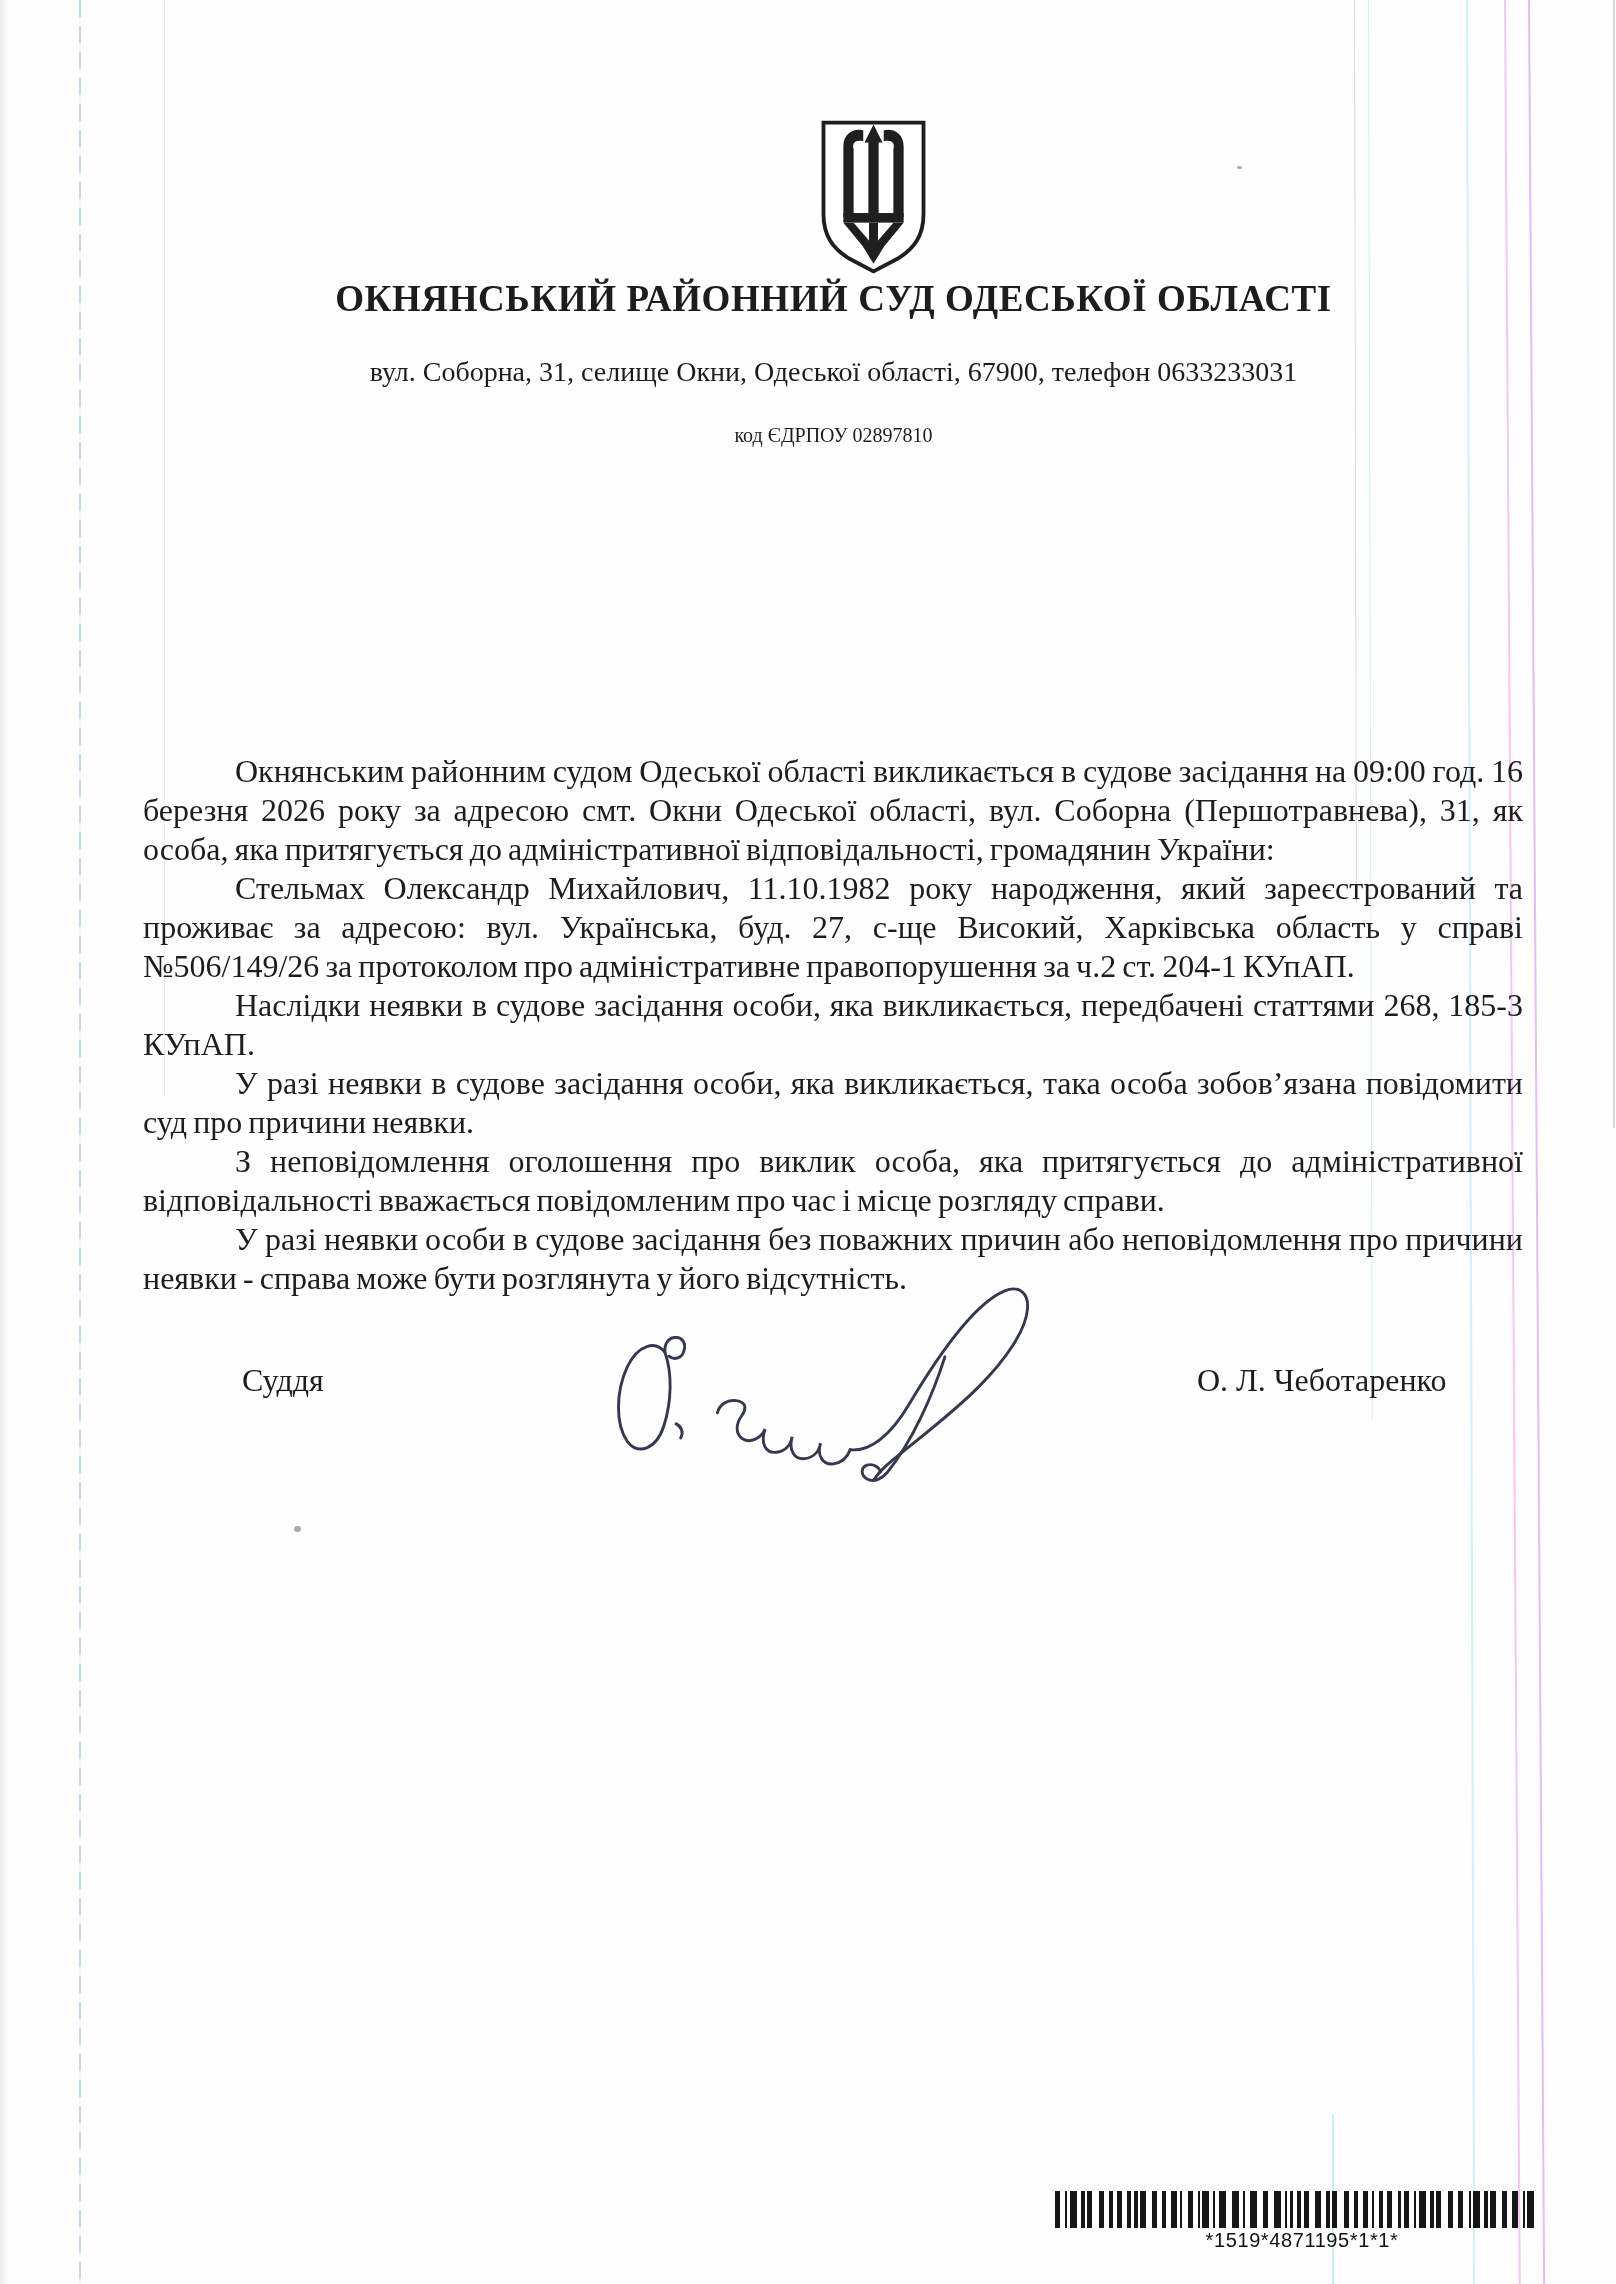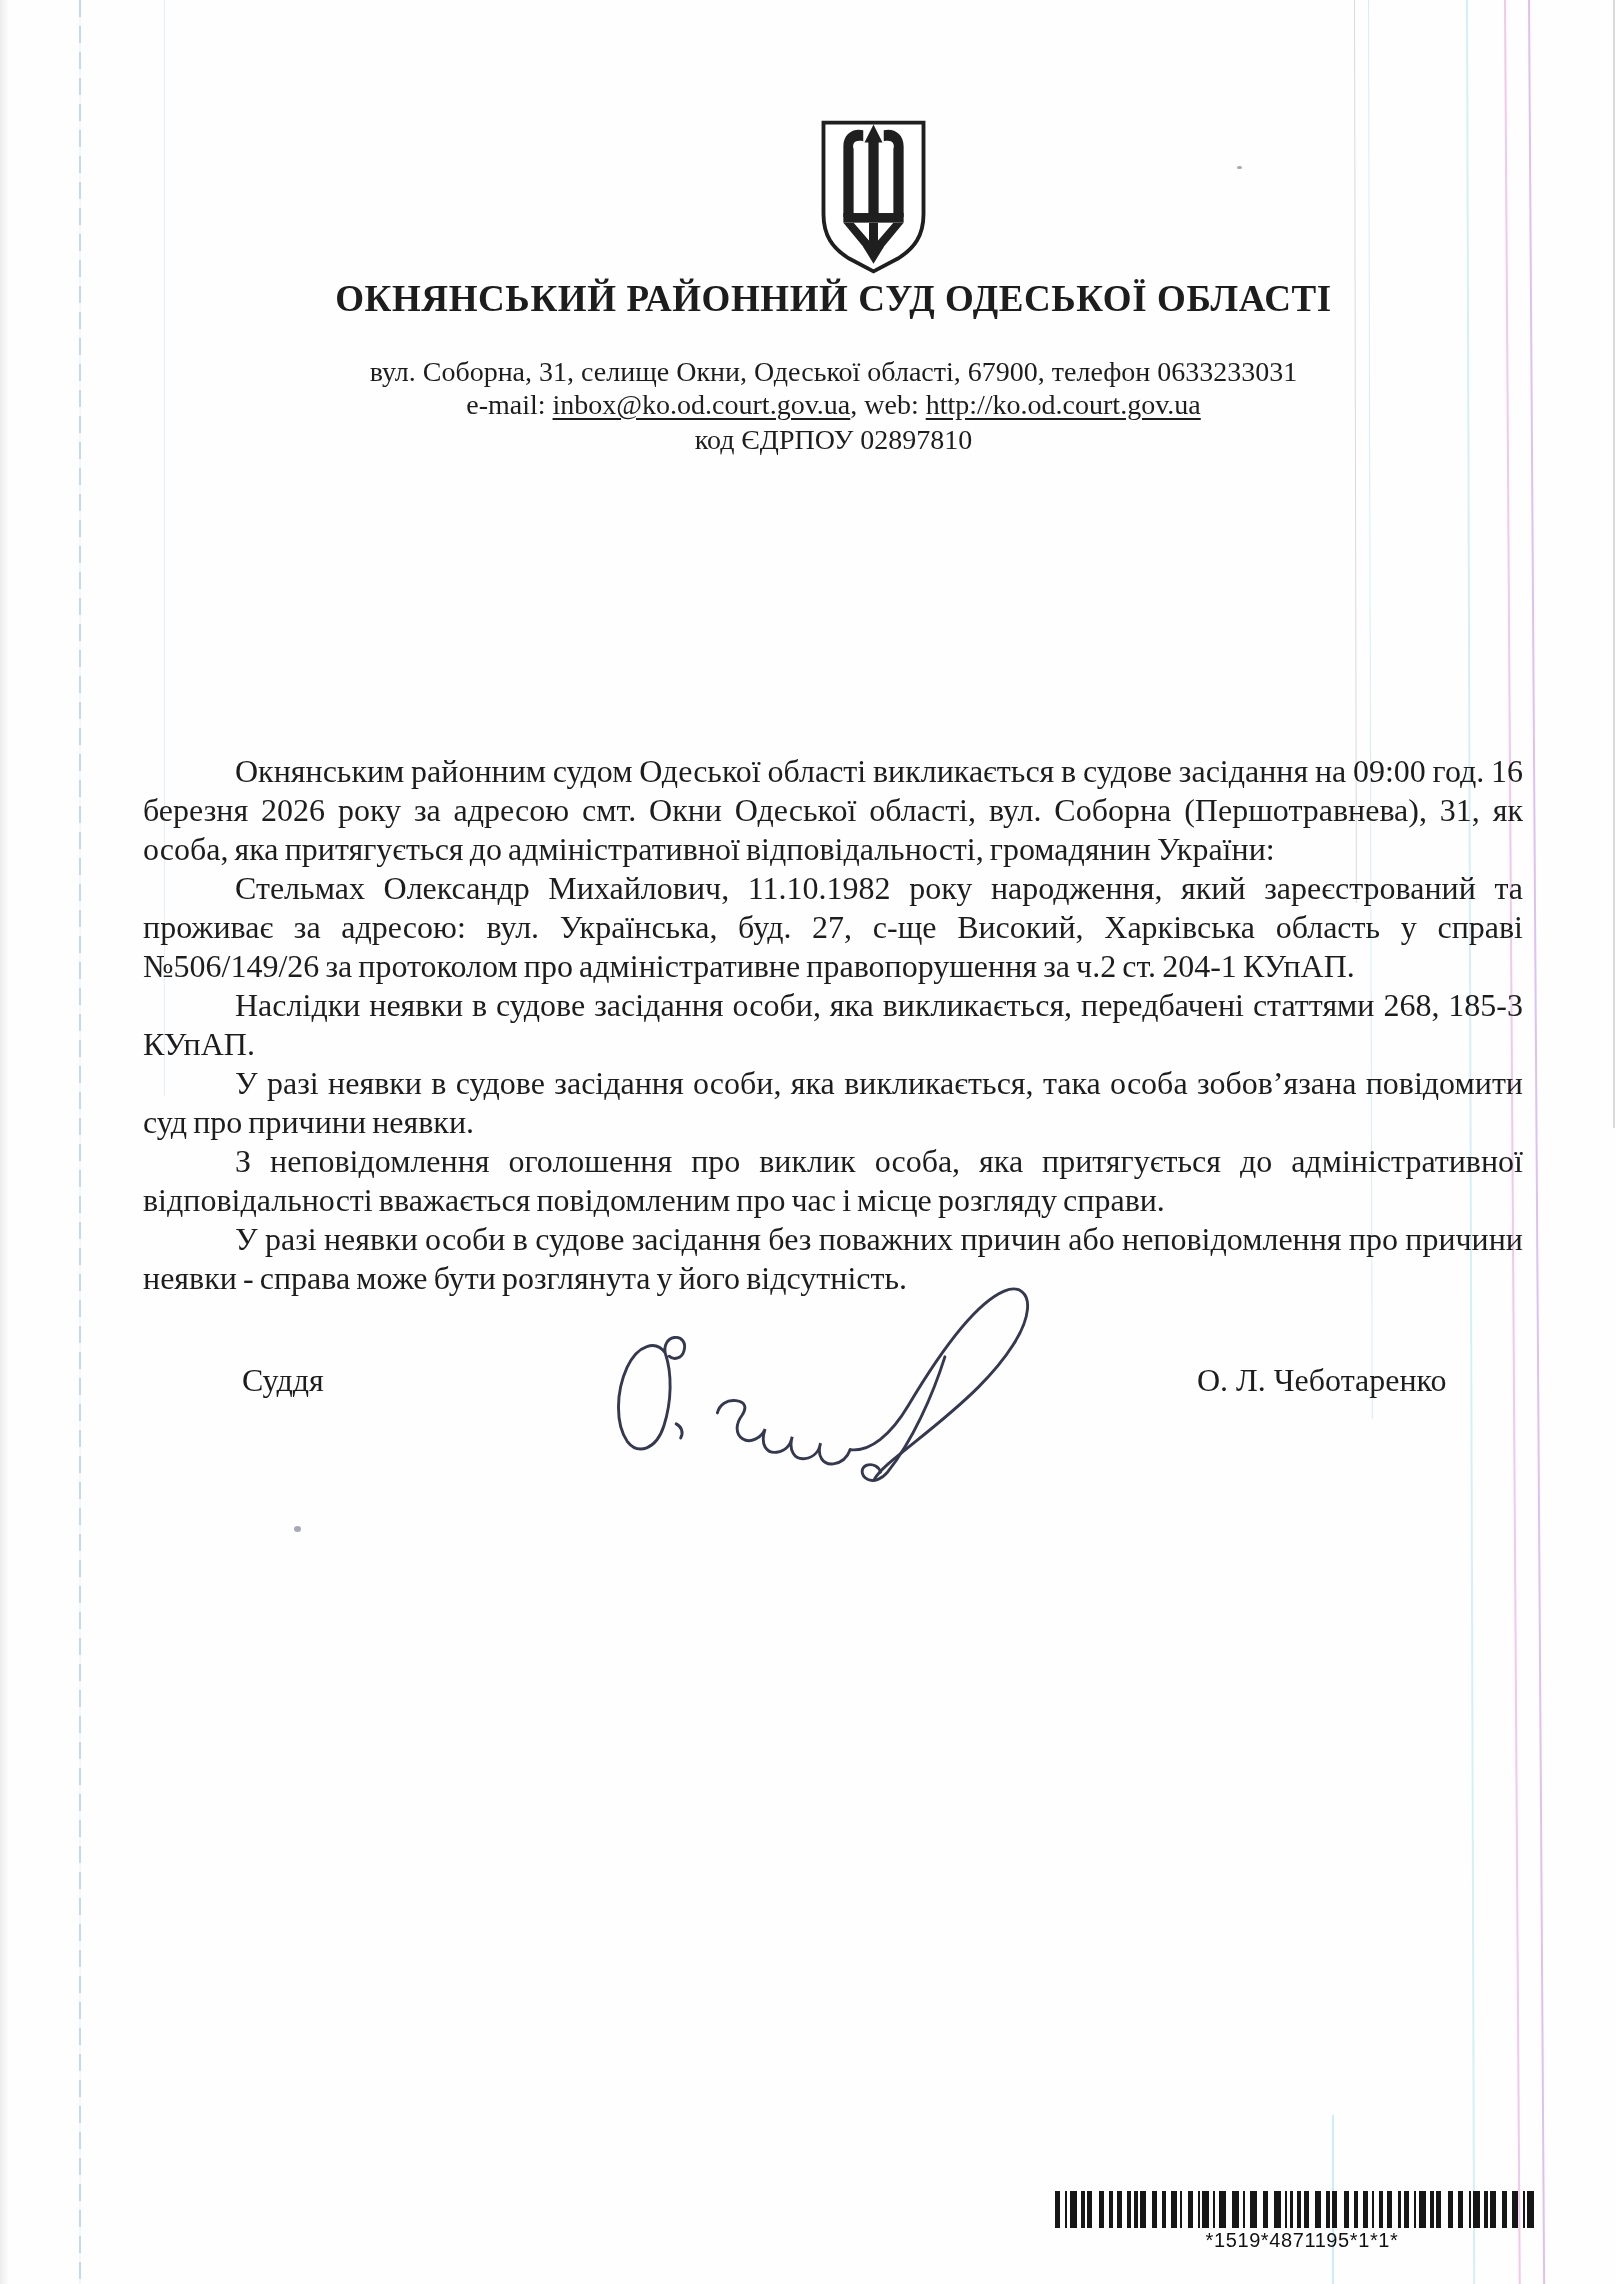--- a/index.html
+++ b/index.html
@@ -29,21 +29,21 @@
   .edge-right{position:absolute;left:1613px;top:0;width:1.9px;height:1128px;background:rgba(60,60,60,.18);}
   .speck{position:absolute;border-radius:50%;}
   .speck-a{left:1237px;top:166px;width:4.5px;height:3.2px;background:rgba(80,80,95,.5);}
   .speck-b{left:294px;top:1526px;width:7px;height:5.8px;background:rgba(95,95,130,.55);}
   
   .emblem{position:absolute;left:819px;top:119px;width:109px;height:156px;}
   .center-axis{position:absolute;left:55px;width:1557px;text-align:center;}
   .court-name{top:277px;font-size:37px;font-weight:bold;letter-spacing:0.6px;white-space:nowrap;}
   .addr{top:356px;font-size:28px;}
   .mail{top:389px;font-size:28px;}
-  .edrpou{top:424px;font-size:28px;}
+  .edrpou{top:424px;font-size:20px;}
   .ulink{text-decoration:underline;text-underline-offset:3.9px;color:inherit;}
   .dateline{position:absolute;left:143px;top:453px;font-size:32px;white-space:pre;}
   
   .title-block{position:absolute;left:732px;top:598px;font-size:34px;line-height:40px;letter-spacing:0.6px;}
   
   .bodytext{position:absolute;left:143px;top:752px;width:1380px;font-size:32px;line-height:39px;}
   .bodytext p{margin:0;text-align:justify;text-indent:92px;word-spacing:-1.9px;font-family:Liberation Serif, serif;}
   
   .sig-role{position:absolute;left:242px;top:1362px;font-size:32px;}
   .sig-name{position:absolute;left:1197px;top:1362px;font-size:32px;white-space:nowrap;}
@@ -81,21 +81,20 @@
       <path d="M38,42 C38,22 54,13 69,17 L69,34 C57,31 51,37 54,46 L54,152 L38,152 Z"></path>
       <path d="M132,42 C132,22 116,13 101,17 L101,34 C113,31 119,37 116,46 L116,152 L132,152 Z"></path>
       <rect x="38" y="146" width="94" height="15"></rect>
       <path d="M38,161 L85,218 L132,161 L116,161 L85,197 L54,161 Z"></path>
       <polygon points="78,161 92,161 92,190 101,199 85,225 69,199 78,190"></polygon>
     </g>
   </svg>
 
   <div class="center-axis court-name">ОКНЯНСЬКИЙ РАЙОННИЙ СУД ОДЕСЬКОЇ ОБЛАСТІ</div>
   <div class="center-axis addr">вул. Соборна, 31, селище Окни, Одеської області,  67900,  телефон 0633233031</div>
-  <div class="center-axis mail"><span>e-mail: </span><span class="ulink">inbox@ko.od.court.gov.ua</span><span>, web: </span><span class="ulink">http://ko.od.court.gov.ua</span></div>
   <div class="center-axis edrpou">код ЄДРПОУ 02897810</div>
 
 
   <div class="title-block">
   </div>
 
   <div class="bodytext">
     <p>Окнянським районним судом Одеської області викликається в судове засідання на 09:00 год. 16 березня 2026 року за адресою смт. Окни Одеської області, вул. Соборна (Першотравнева), 31, як особа, яка притягується до адміністративної відповідальності, громадянин України:</p>
     <p>Стельмах Олександр Михайлович, 11.10.1982 року народження, який зареєстрований та проживає за адресою: вул. Українська, буд. 27, с-ще Високий, Харківська область у справі №506/149/26 за протоколом про адміністративне правопорушення за ч.2 ст. 204-1 КУпАП.</p>
     <p>Наслідки неявки в судове засідання особи, яка викликається, передбачені статтями 268, 185-3 КУпАП.</p>

